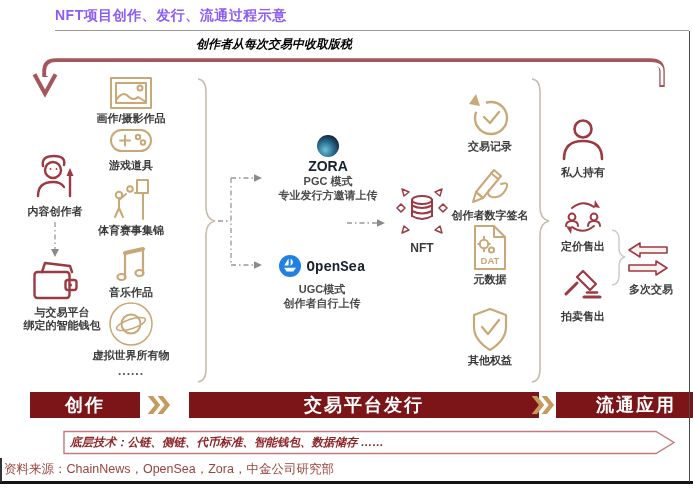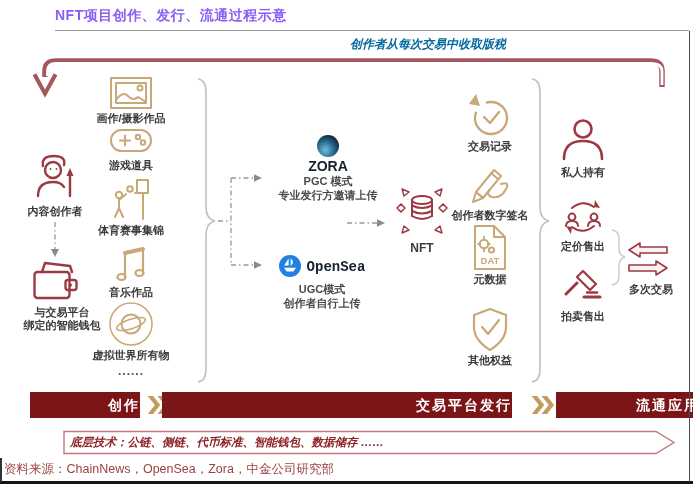--- a/index.html
+++ b/index.html
@@ -7,24 +7,24 @@
     position:relative;width:693px;height:488px;background:#fff;overflow:hidden;
     font-family:"Liberation Sans","DejaVu Sans",sans-serif;
   }
   .abs{position:absolute;}
   .lbl{font-size:11px;font-weight:600;color:#3a3a3a;text-align:center;line-height:1.22;}
   .item{position:absolute;text-align:center;}
   .item svg{display:block;margin:0 auto;}
   .item .lbl{margin-top:2px;}
   #fig-title{left:55px;top:7px;font-size:14px;font-weight:bold;color:#8b5cf6;letter-spacing:.5px;}
   #title-rule{left:55px;top:30px;width:634px;height:1px;background:#9a9a9a;}
-  #royalty-note{left:196px;top:36px;width:310px;text-align:right;font-size:12px;font-weight:bold;font-style:italic;color:#0369a1;}
+  #royalty-note{left:196px;top:36px;width:310px;text-align:left;font-size:12px;font-weight:bold;font-style:italic;color:#000000;}
   #overlay{position:absolute;left:0;top:0;pointer-events:none;}
-  .banner{position:absolute;top:392px;height:26px;background:#7C1518;color:#fff;font-size:14px;font-weight:bold;
-          text-align:right;line-height:26px;letter-spacing:2px;}
+  .banner{position:absolute;top:392px;height:26px;background:#7C1518;color:#fff;font-size:18px;font-weight:bold;
+          text-align:center;line-height:26px;letter-spacing:2px;}
   .chev{position:absolute;top:392px;width:26px;height:26px;}
   #tech-text{left:70px;top:432px;width:595px;height:21px;line-height:21px;
              font-size:11.5px;font-weight:bold;font-style:italic;color:#8E2327;}
   #source-line{left:4px;top:461px;font-size:12.5px;color:#9A4440;}
   #bottom-rule{left:0;top:481px;width:693px;height:2.5px;background:#151515;}
   #right-vline{left:688.5px;top:31px;width:1.5px;height:451px;background:#4a4a4a;}
   #left-vline{left:0;top:458px;width:1.5px;height:24px;background:#333;}
   .plat{position:absolute;text-align:center;}
   .plat .pname{font-size:14px;font-weight:bold;color:#16212e;margin-top:1px;}
   .plat .pmode,.plat .pdesc{font-size:11px;font-weight:600;color:#4a4a4a;line-height:1.3;}
@@ -268,21 +268,21 @@
       <polygon points="40,27 29,20 29,24 2,24 2,30 29,30 29,34" fill="#FBF1F1" stroke="#9B3A42" stroke-width="1.6" stroke-linejoin="round"></polygon>
     </svg>
   </div>
   <div class="abs lbl" style="left:621px;top:283px;width:60px;">多次交易</div>
 
   <div class="banner" style="left:30px;width:110px;">创作</div>
   <svg class="chev" style="left:145px;" viewBox="0 0 29 26">
     <polygon points="3,3 9,3 17,13 9,23 3,23 11,13" fill="#C49B5C"></polygon>
     <polygon points="14,3 20,3 28,13 20,23 14,23 22,13" fill="#C49B5C"></polygon>
   </svg>
-  <div class="banner" style="left:162px;width:350px;">交易平台发行</div>
+  <div class="banner" style="left:189px;width:350px;">交易平台发行</div>
   <svg class="chev" style="left:529px;" viewBox="0 0 29 26">
     <polygon points="3,3 9,3 17,13 9,23 3,23 11,13" fill="#C49B5C"></polygon>
     <polygon points="14,3 20,3 28,13 20,23 14,23 22,13" fill="#C49B5C"></polygon>
   </svg>
   <div class="banner" style="left:556px;width:128px;padding-left:16px;">流通应用</div>
 
   <div class="abs" id="tech-text">底层技术：公链、侧链、代币标准、智能钱包、数据储存 ……</div>
 
   <div class="abs" id="source-line">资料来源：ChainNews，OpenSea，Zora，中金公司研究部</div>
   <div class="abs" id="bottom-rule"></div>

